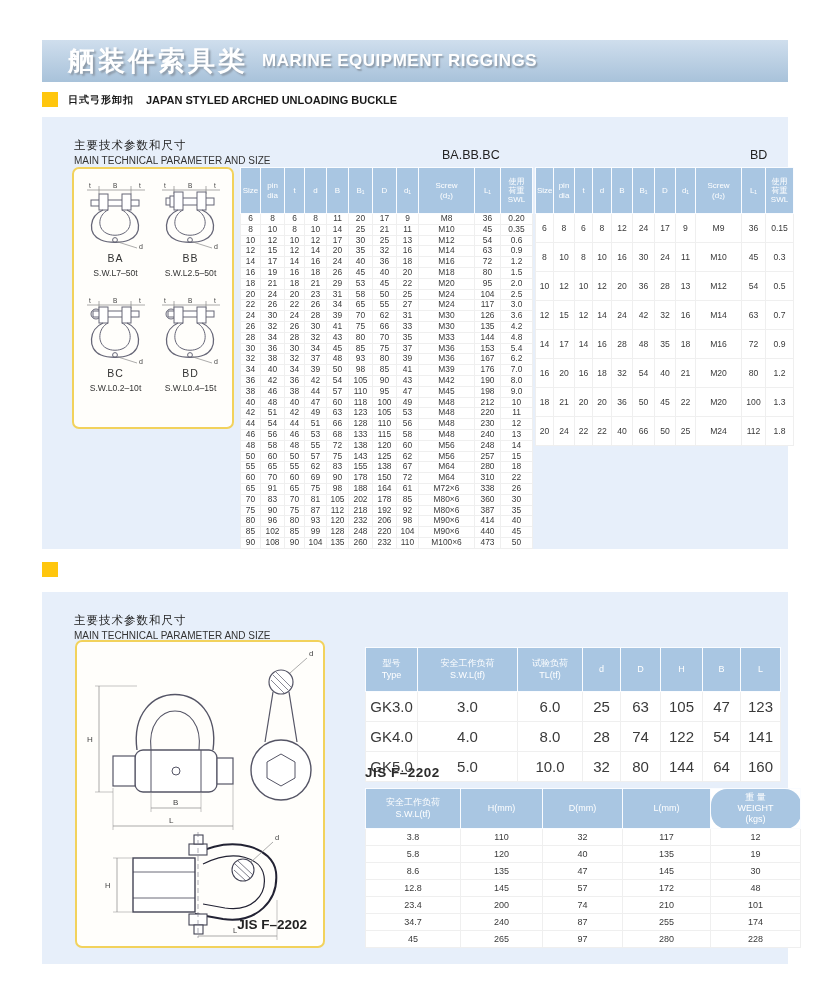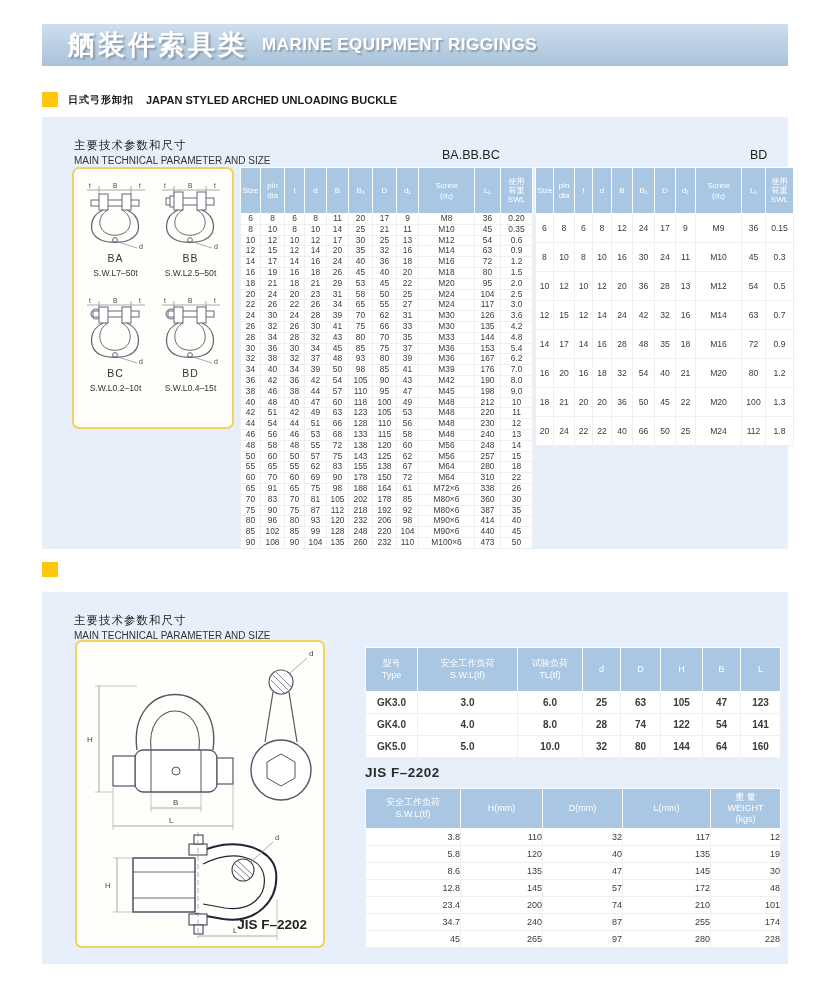--- a/index.html
+++ b/index.html
@@ -6,21 +6,21 @@
     --accent:#ffc60d;
     --th-blue:#a9c6e2;
     --panel-blue:#e7effa;
     --banner-top:#cfdeed;
     --banner-bottom:#a8c2da;
     --line:#6b7480;
   }
   *{margin:0;padding:0;box-sizing:border-box;}
   body{width:830px;height:1000px;position:relative;background:#fff;
        font-family:"Liberation Sans","DejaVu Sans",sans-serif;overflow:hidden;}
-  .banner{position:absolute;left:42px;top:24px;width:746px;height:42px;
+  .banner{position:absolute;left:42px;top:40px;width:746px;height:42px;
           background:linear-gradient(180deg,var(--banner-top),var(--banner-bottom));
           display:flex;align-items:center;padding-left:26px;}
   .banner .cn{font-size:27px;font-weight:bold;color:#fff;letter-spacing:3px;
               text-shadow:2px 2px 2px #8d9aa8;}
   .banner .en{font-size:17px;font-weight:bold;color:#fff;margin-left:14px;letter-spacing:.5px;
               text-shadow:1.5px 1.5px 1.5px #8d9aa8;}
   .sec-head{position:absolute;display:flex;align-items:center;gap:10px;}
   .sq{width:16px;height:15px;background:var(--accent);}
   .sec-head .cn{font-size:10px;font-weight:bold;color:#1a1a1a;letter-spacing:1px;}
   .sec-head .en{font-size:11px;font-weight:bold;color:#1a1a1a;margin-left:2px;}
@@ -62,38 +62,38 @@
   .tbl-bd th:nth-child(5),.tbl-bd td:nth-child(5){width:21px;}
   .tbl-bd th:nth-child(6),.tbl-bd td:nth-child(6){width:22px;}
   .tbl-bd th:nth-child(7),.tbl-bd td:nth-child(7){width:21px;}
   .tbl-bd th:nth-child(8),.tbl-bd td:nth-child(8){width:20px;}
   .tbl-bd th:nth-child(9),.tbl-bd td:nth-child(9){width:46px;}
   .tbl-bd th:nth-child(10),.tbl-bd td:nth-child(10){width:24px;}
   .tbl-bd th:nth-child(11),.tbl-bd td:nth-child(11){width:28px;}
   
   .tbl-gk{left:323px;top:55px;width:415px;}
   .tbl-gk th{height:44px;font-size:9px;line-height:1.25;}
-  .tbl-gk td{height:22px;font-size:10px;font-weight:bold;}
+  .tbl-gk td{height:30px;font-size:15px;}
   .tbl-gk th:nth-child(1),.tbl-gk td:nth-child(1){width:52px;}
   .tbl-gk th:nth-child(2),.tbl-gk td:nth-child(2){width:100px;}
   .tbl-gk th:nth-child(3),.tbl-gk td:nth-child(3){width:65px;}
   .tbl-gk th:nth-child(4),.tbl-gk td:nth-child(4){width:38px;}
   .tbl-gk th:nth-child(5),.tbl-gk td:nth-child(5){width:40px;}
   .tbl-gk th:nth-child(6),.tbl-gk td:nth-child(6){width:42px;}
   .tbl-gk th:nth-child(7),.tbl-gk td:nth-child(7){width:38px;}
   .tbl-gk th:nth-child(8),.tbl-gk td:nth-child(8){width:40px;}
   
   .tbl-jis{left:323px;top:196px;width:415px;}
   .tbl-jis th{height:40px;font-size:9px;line-height:1.25;}
-  .tbl-jis td{height:17px;font-size:9px;text-align:right;}
+  .tbl-jis td{height:17px;font-size:9px;}
   .tbl-jis th:nth-child(1),.tbl-jis td:nth-child(1){width:95px;}
   .tbl-jis th:nth-child(2),.tbl-jis td:nth-child(2){width:82px;}
   .tbl-jis th:nth-child(3),.tbl-jis td:nth-child(3){width:80px;}
   .tbl-jis th:nth-child(4),.tbl-jis td:nth-child(4){width:88px;}
-  .tbl-jis th:nth-child(5),.tbl-jis td:nth-child(5){width:70px;}
+  .tbl-jis th:nth-child(5),.tbl-jis td:nth-child(5){width:90px;border-radius:16px;}
   .jis-label{position:absolute;left:323px;top:173px;font-size:13.5px;font-weight:bold;
              color:#2a2a2a;letter-spacing:.5px;}
   
   .diag-grid{display:grid;grid-template-columns:1fr 1fr;padding:8px 4px 20px;}
   .diag-cell{display:flex;flex-direction:column;align-items:center;padding:3px 0 6px;}
   .diag-cell .code{font-size:10.5px;color:#333;margin-top:2px;letter-spacing:1px;}
   .diag-cell .swl{font-size:8.6px;color:#333;margin-top:4px;}
   svg text{fill:#444;font-family:"Liberation Sans",sans-serif;}
   .big-label{position:absolute;right:16px;bottom:14px;font-size:13.5px;font-weight:bold;color:#222;}
 </style>

